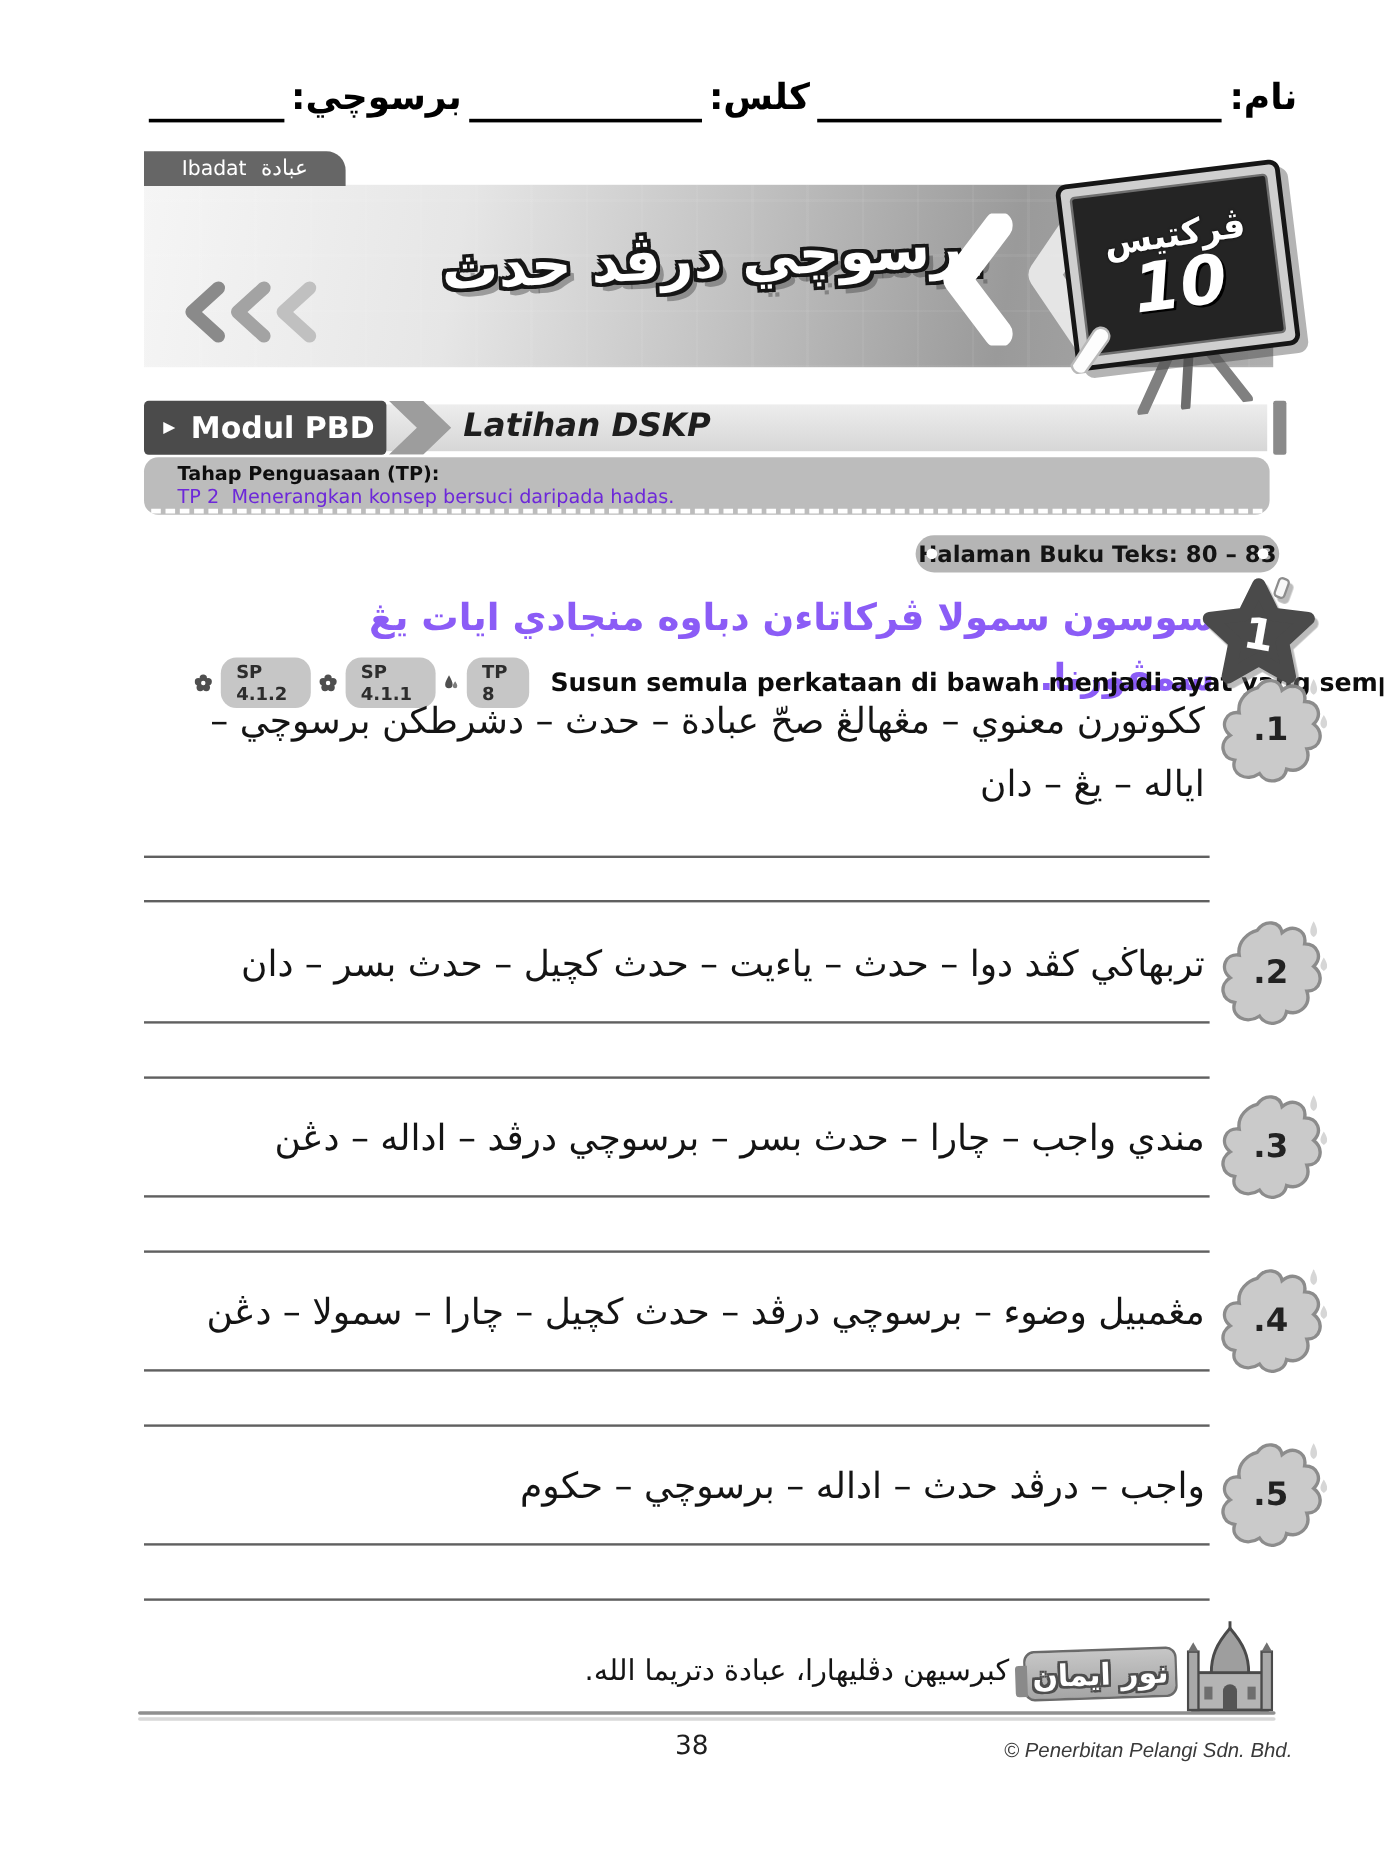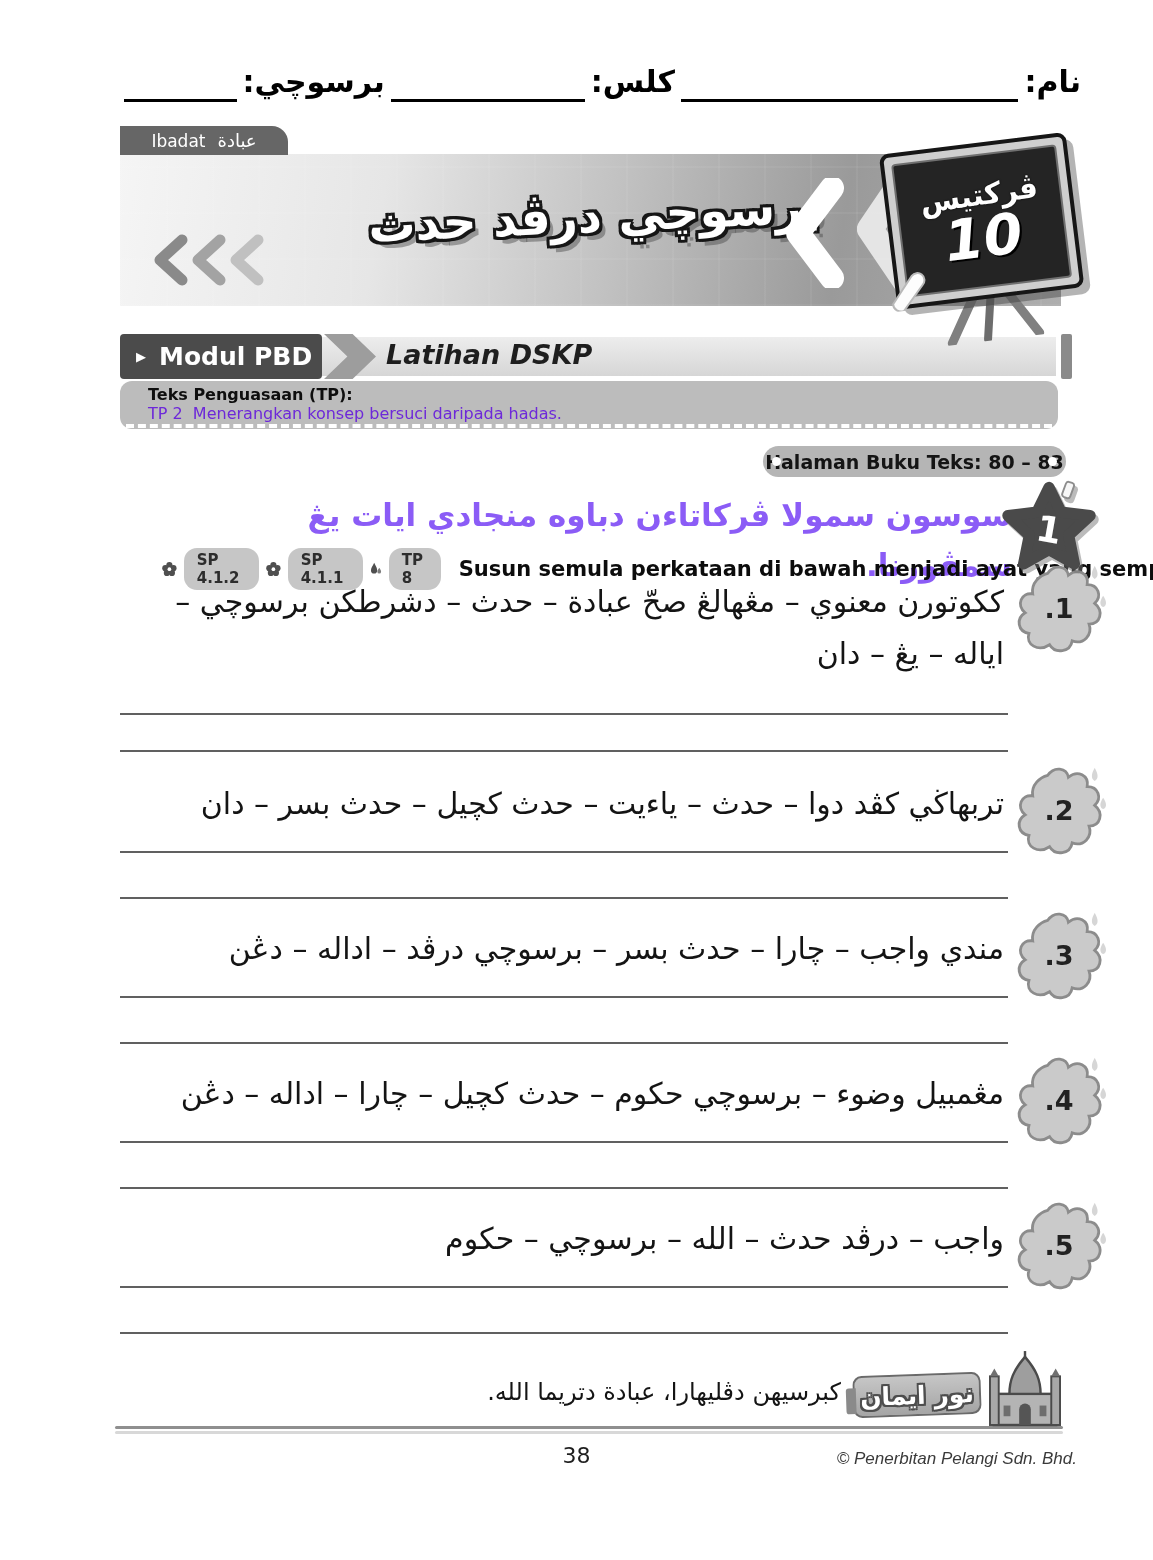--- a/index.html
+++ b/index.html
@@ -173,21 +173,21 @@
     <div class="modul-box">
       <span class="modul-play">▶</span>
       <span>Modul PBD</span>
     </div>
     <div class="modul-chev"></div>
     <div class="latihan">Latihan DSKP</div>
     <div class="modul-cap"></div>
   </div>
 
   <div class="tpbox">
-    <div class="tp-title">Teks Penguasaan (TP):</div>
+    <div class="tp-title">Tahap Penguasaan (TP):</div>
     <div class="tp-body">TP 2  Menerangkan konsep bersuci daripada hadas.</div>
   </div>
 
   <div class="refpill">
     <span class="pill-dot l"></span>
     <span>Halaman Buku Teks: 80 – 83</span>
     <span class="pill-dot r"></span>
   </div>
 
   <div class="star-badge">
@@ -283,37 +283,37 @@
   <div class="question" style="top:1068px;">
     <div class="q-badge">
       <svg width="94" height="94" viewBox="0 0 100 100">
         <path d="M38 12 C45 2 58 4 60 14 C70 6 82 12 80 24 C92 24 96 36 88 44 C98 52 94 66 82 66 C86 78 76 88 64 84 C62 96 46 98 40 88 C28 96 14 88 18 76 C6 74 4 60 14 54 C4 46 10 32 22 34 C20 22 30 14 38 12 Z" fill="#cacaca" stroke="#8c8c8c" stroke-width="3"></path>
         <path d="M88 4 C92 11 92 16 88 18 C84 16 84 11 88 4 Z" fill="#d6d6d6"></path>
         <path d="M97 36 C101 42 101 46 97 48 C93 46 93 42 97 36 Z" fill="#d6d6d6"></path>
       </svg>
       <span class="num">.4</span>
     </div>
     <div class="q-text">
-      <div class="q-line">مڠمبيل وضوء – برسوچي حكوم – حدث كچيل – چارا – اداله – دڠن</div>
+      <div class="q-line">مڠمبيل وضوء – برسوچي درڤد – حدث كچيل – چارا – سمولا – دڠن</div>
     </div>
     <div class="ans a1"></div>
     <div class="ans a2"></div>
   </div>
 
   <div class="question" style="top:1213px;">
     <div class="q-badge">
       <svg width="94" height="94" viewBox="0 0 100 100">
         <path d="M38 12 C45 2 58 4 60 14 C70 6 82 12 80 24 C92 24 96 36 88 44 C98 52 94 66 82 66 C86 78 76 88 64 84 C62 96 46 98 40 88 C28 96 14 88 18 76 C6 74 4 60 14 54 C4 46 10 32 22 34 C20 22 30 14 38 12 Z" fill="#cacaca" stroke="#8c8c8c" stroke-width="3"></path>
         <path d="M88 4 C92 11 92 16 88 18 C84 16 84 11 88 4 Z" fill="#d6d6d6"></path>
         <path d="M97 36 C101 42 101 46 97 48 C93 46 93 42 97 36 Z" fill="#d6d6d6"></path>
       </svg>
       <span class="num">.5</span>
     </div>
     <div class="q-text">
-      <div class="q-line">واجب – درڤد حدث – الله – برسوچي – حكوم</div>
+      <div class="q-line">واجب – درڤد حدث – اداله – برسوچي – حكوم</div>
     </div>
     <div class="ans a1"></div>
     <div class="ans a2"></div>
   </div>
 
   <div class="nur">
     <div class="nur-rule"></div>
     <svg class="mosque" width="72" height="78" viewBox="0 0 74 78">
       <rect x="5" y="44" width="64" height="32" fill="#b4b4b4" stroke="#4a4a4a" stroke-width="2.5"></rect>
       <path d="M37 6 C25 20 21 30 21 44 L53 44 C53 30 49 20 37 6 Z" fill="#9e9e9e" stroke="#4a4a4a" stroke-width="2.5"></path>

